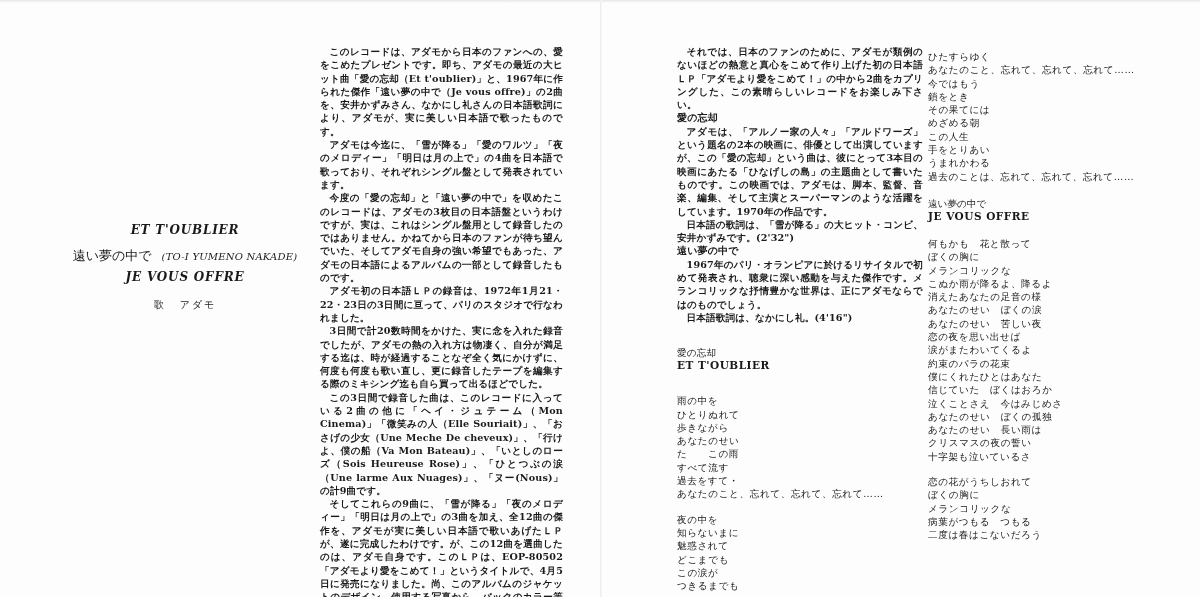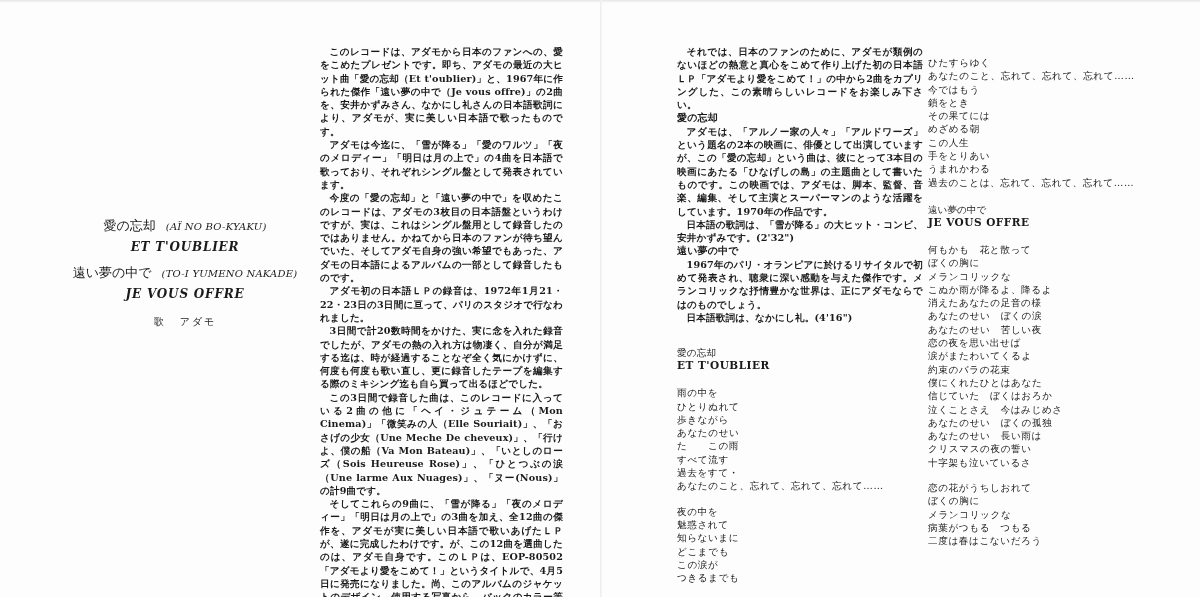--- a/index.html
+++ b/index.html
@@ -115,37 +115,34 @@
     .lyric-line {
       font-size: 9.6px;
       line-height: 13.3px;
       white-space: nowrap;
       letter-spacing: 0.6px;
     }
 
     .col-lyrics {
       position: absolute;
       left: 928px;
-      top: 56px;
+      top: 50px;
       width: 200px;
     }
     .col-lyrics .stanza:first-child { margin-top: 0; }
   </style>
 </head>
 <body>
 
 <div class="sheet">
   <div class="edge-top"></div>
   <div class="fold"></div>
 
   <div class="title-block">
     <div class="title-row">
-      <p class="title-line">
-        <span class="title-jp">愛の忘却</span><span class="title-romaji">(AÏ NO BO-KYAKU)</span>
-      </p>
       <p class="title-line title-fr">ET T'OUBLIER</p>
     </div>
     <div class="title-row">
       <p class="title-line">
         <span class="title-jp">遠い夢の中で</span><span class="title-romaji">(TO-I YUMENO NAKADE)</span>
       </p>
       <p class="title-line title-fr">JE VOUS OFFRE</p>
     </div>
     <p class="title-line singer">
       <span>歌</span><span class="gap"></span><span>アダモ</span>
@@ -168,34 +165,34 @@
     <p>アダモは、「アルノー家の人々」「アルドワーズ」という題名の2本の映画に、俳優として出演していますが、この「愛の忘却」という曲は、彼にとって3本目の映画にあたる「ひなげしの島」の主題曲として書いたものです。この映画では、アダモは、脚本、監督、音楽、編集、そして主演とスーパーマンのような活躍をしています。1970年の作品です。</p>
     <p>日本語の歌詞は、「雪が降る」の大ヒット・コンビ、安井かずみです。(2'32")</p>
     <p class="section-head" style="text-indent:0">遠い夢の中で</p>
     <p>1967年のパリ・オランピアに於けるリサイタルで初めて発表され、聴衆に深い感動を与えた傑作です。メランコリックな抒情豊かな世界は、正にアダモならではのものでしょう。</p>
     <p>日本語歌詞は、なかにし礼。(4'16")</p>
 
     <div class="lyrics-block" style="margin-top:22px">
       <div class="lyrics-title-jp">愛の忘却</div>
       <div class="lyrics-title-fr">ET T'OUBLIER</div>
 
-      <div class="stanza" style="margin-top:14px">
+      <div class="stanza" style="margin-top:22px">
         <div class="lyric-line">雨の中を</div>
         <div class="lyric-line">ひとりぬれて</div>
         <div class="lyric-line">歩きながら</div>
         <div class="lyric-line">あなたのせい</div>
         <div class="lyric-line">たゞ　この雨</div>
         <div class="lyric-line">すべて流す</div>
         <div class="lyric-line">過去をすて・</div>
         <div class="lyric-line">あなたのこと、忘れて、忘れて、忘れて……</div>
       </div>
       <div class="stanza">
         <div class="lyric-line">夜の中を</div>
+        <div class="lyric-line">知らないまに</div>
         <div class="lyric-line">魅惑されて</div>
-        <div class="lyric-line">知らないまに</div>
         <div class="lyric-line">どこまでも</div>
         <div class="lyric-line">この涙が</div>
         <div class="lyric-line">つきるまでも</div>
       </div>
     </div>
   </div>
 
   <div class="col-lyrics">
     <div class="stanza">
       <div class="lyric-line">ひたすらゆく</div>

